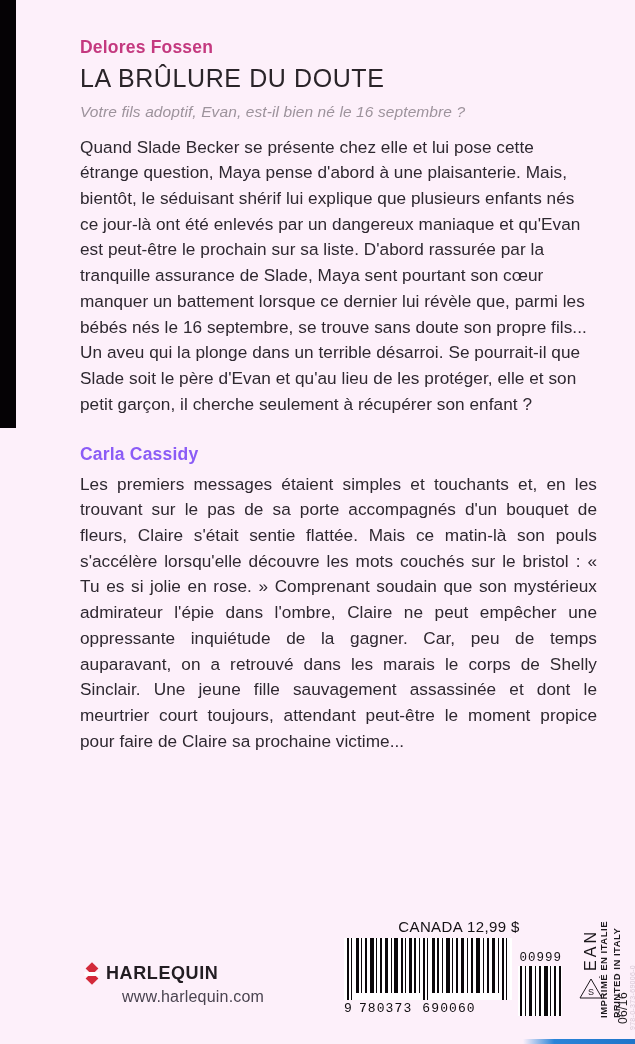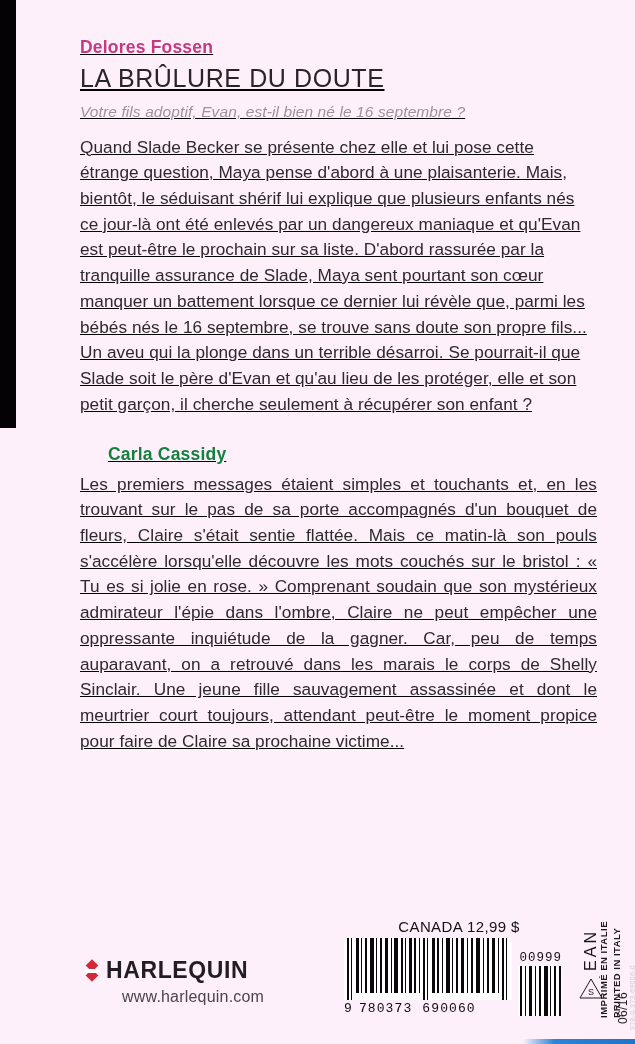--- a/index.html
+++ b/index.html
@@ -28,34 +28,33 @@
   
   .content {
     position: absolute;
     left: 80px;
     top: 0;
     width: 517px;
   }
 
   .story {
     margin: 0;
-    text-decoration: underline;
   }
   .story-1 { padding-top: 38px; }
   .story-2 { padding-top: 28px; }
 
   .author {
     font-size: 17.5px;
     font-weight: bold;
     letter-spacing: 0.2px;
     margin: 0 0 7px 0;
     line-height: 1.1;
   }
   .author-pink  { color: #c4397f; }
-  .author-tan   { color: #15803d; margin-left: 28px; }
+  .author-tan   { color: #8b5cf6; }
 
   .title {
     font-size: 25px;
     font-weight: 300;
     color: #2a2429;
     letter-spacing: 0.6px;
     margin: 0 0 10px 0;
     line-height: 1.15;
     white-space: nowrap;
   }
@@ -120,21 +119,21 @@
     position: absolute;
     left: 50%;
     top: 50%;
     width: 15px;
     height: 4px;
     background: #ffffff;
     transform: translate(-50%, -50%);
     z-index: 2;
   }
   .pub-name {
-    font-size: 23px;
+    font-size: 18px;
     font-weight: bold;
     color: #221d22;
     letter-spacing: 0.6px;
   }
   .pub-url {
     font-size: 16px;
     color: #4a4450;
     margin-top: 4px;
     margin-left: 40px;
     letter-spacing: 0.2px;

